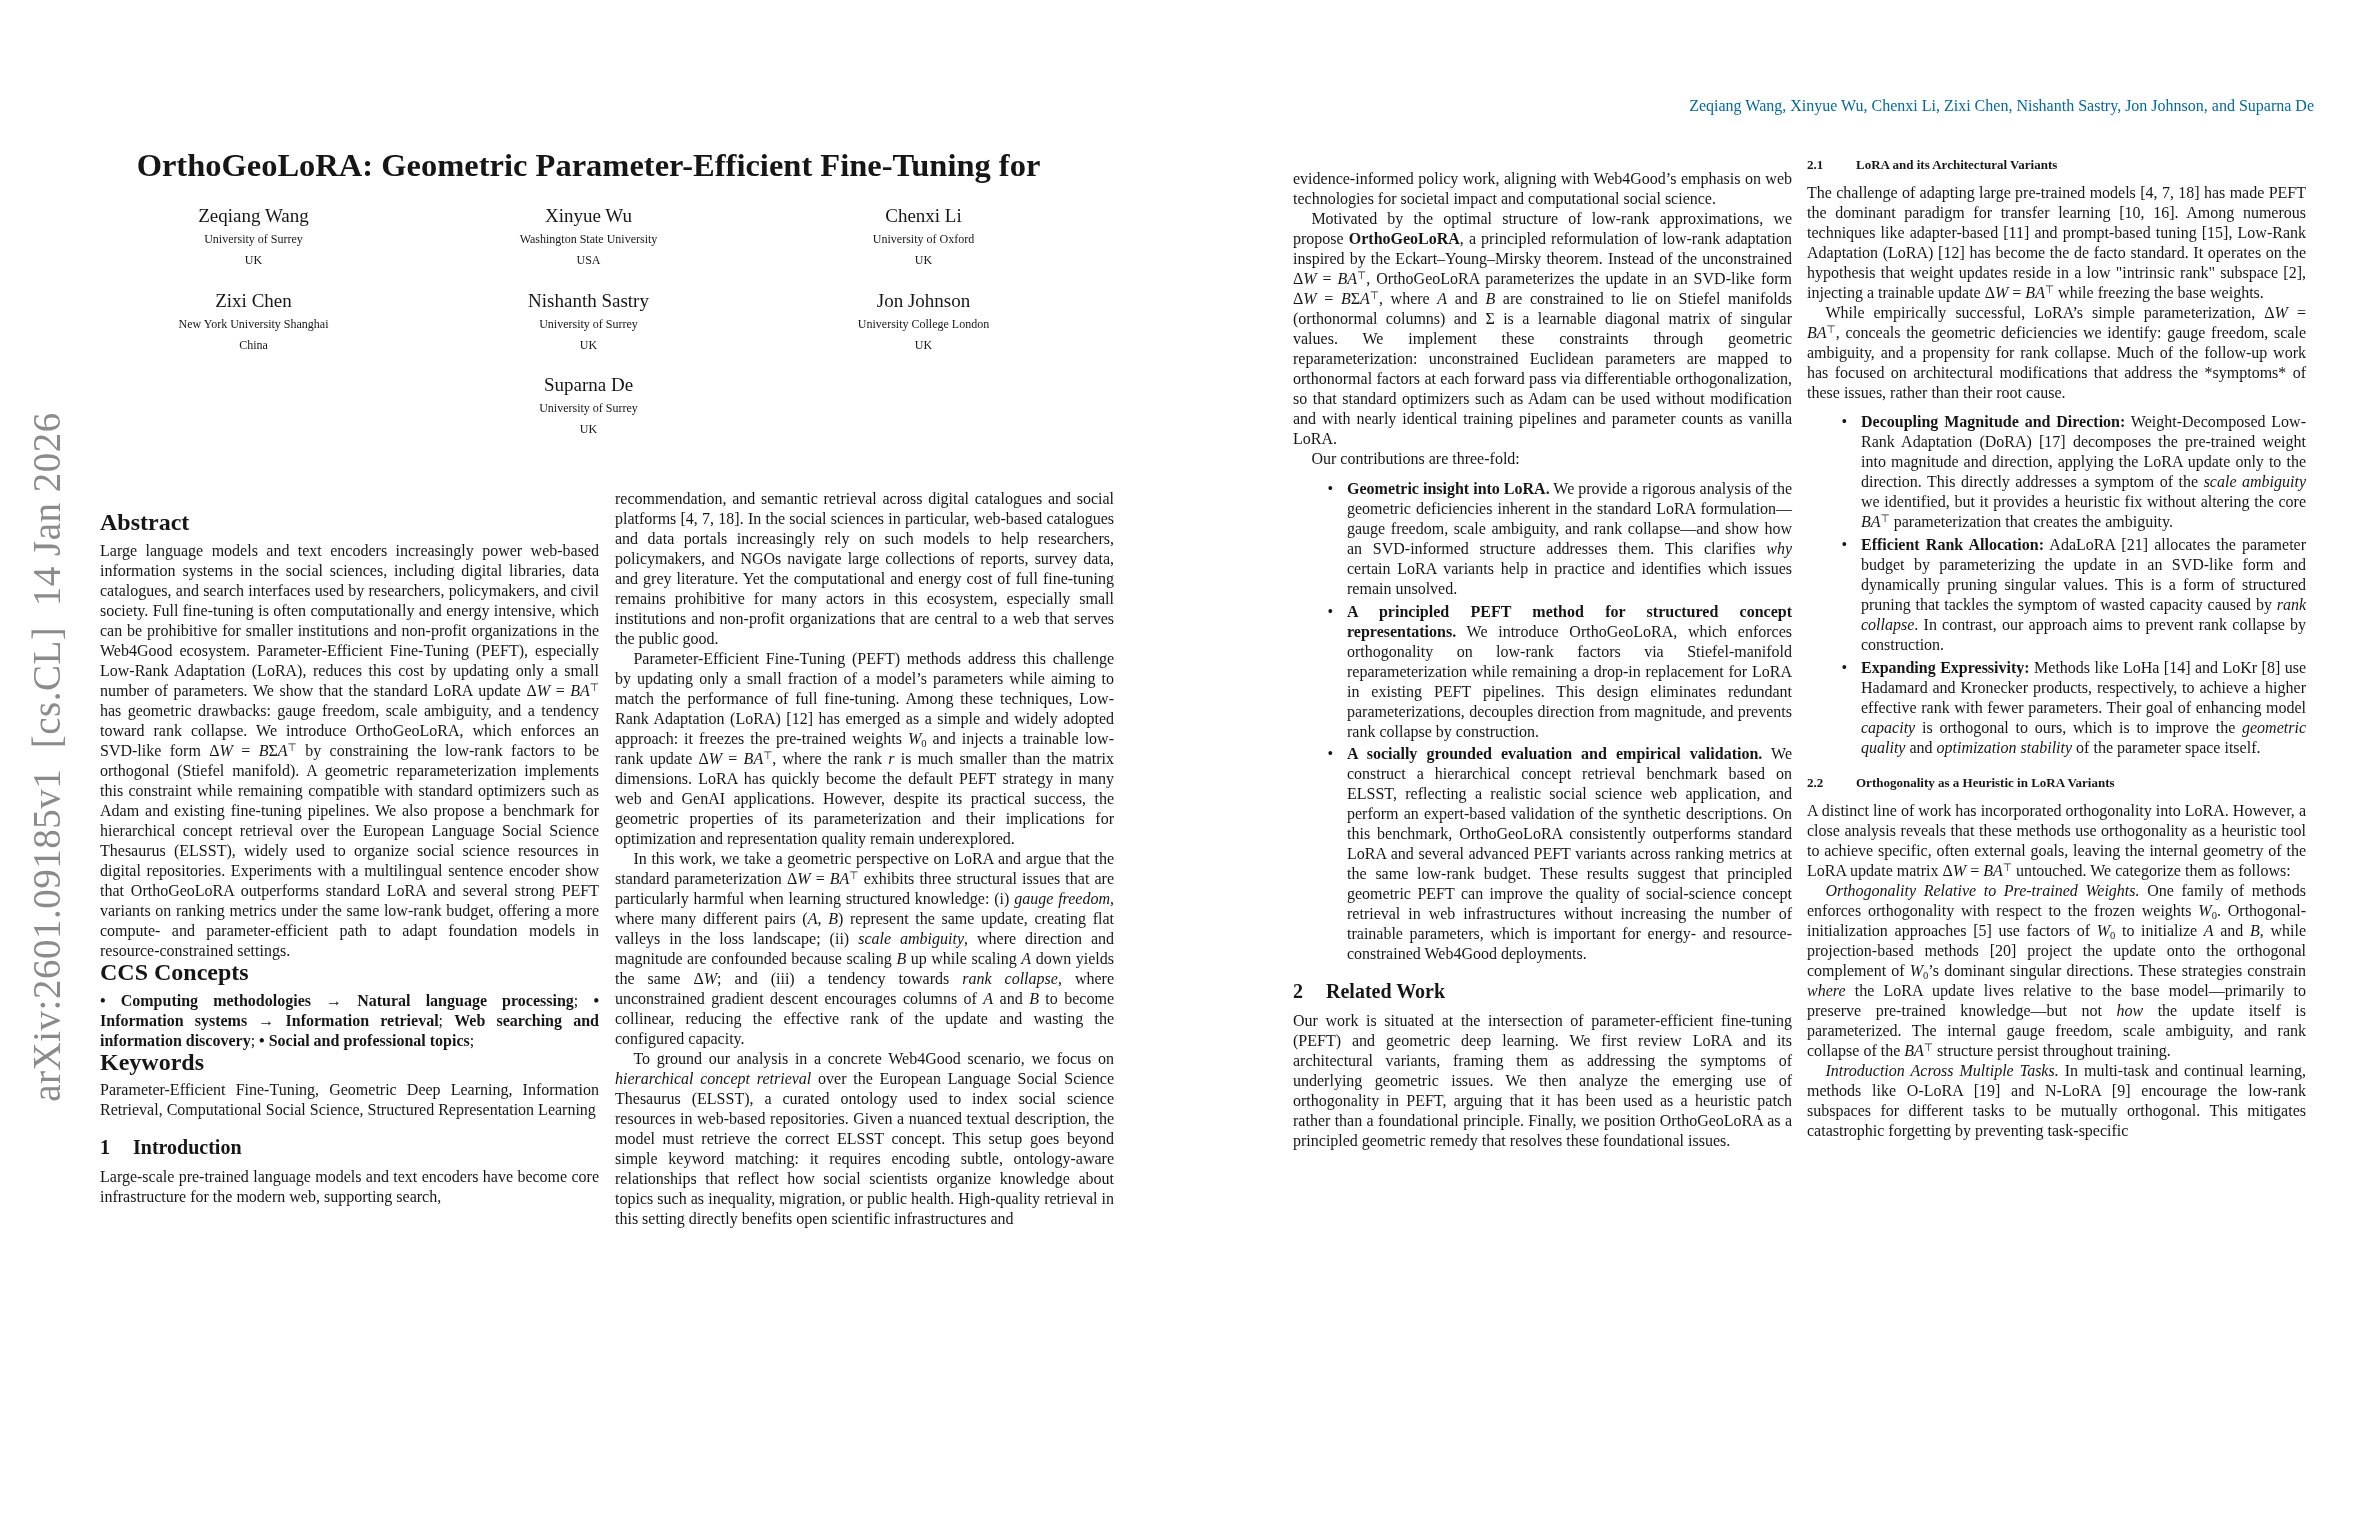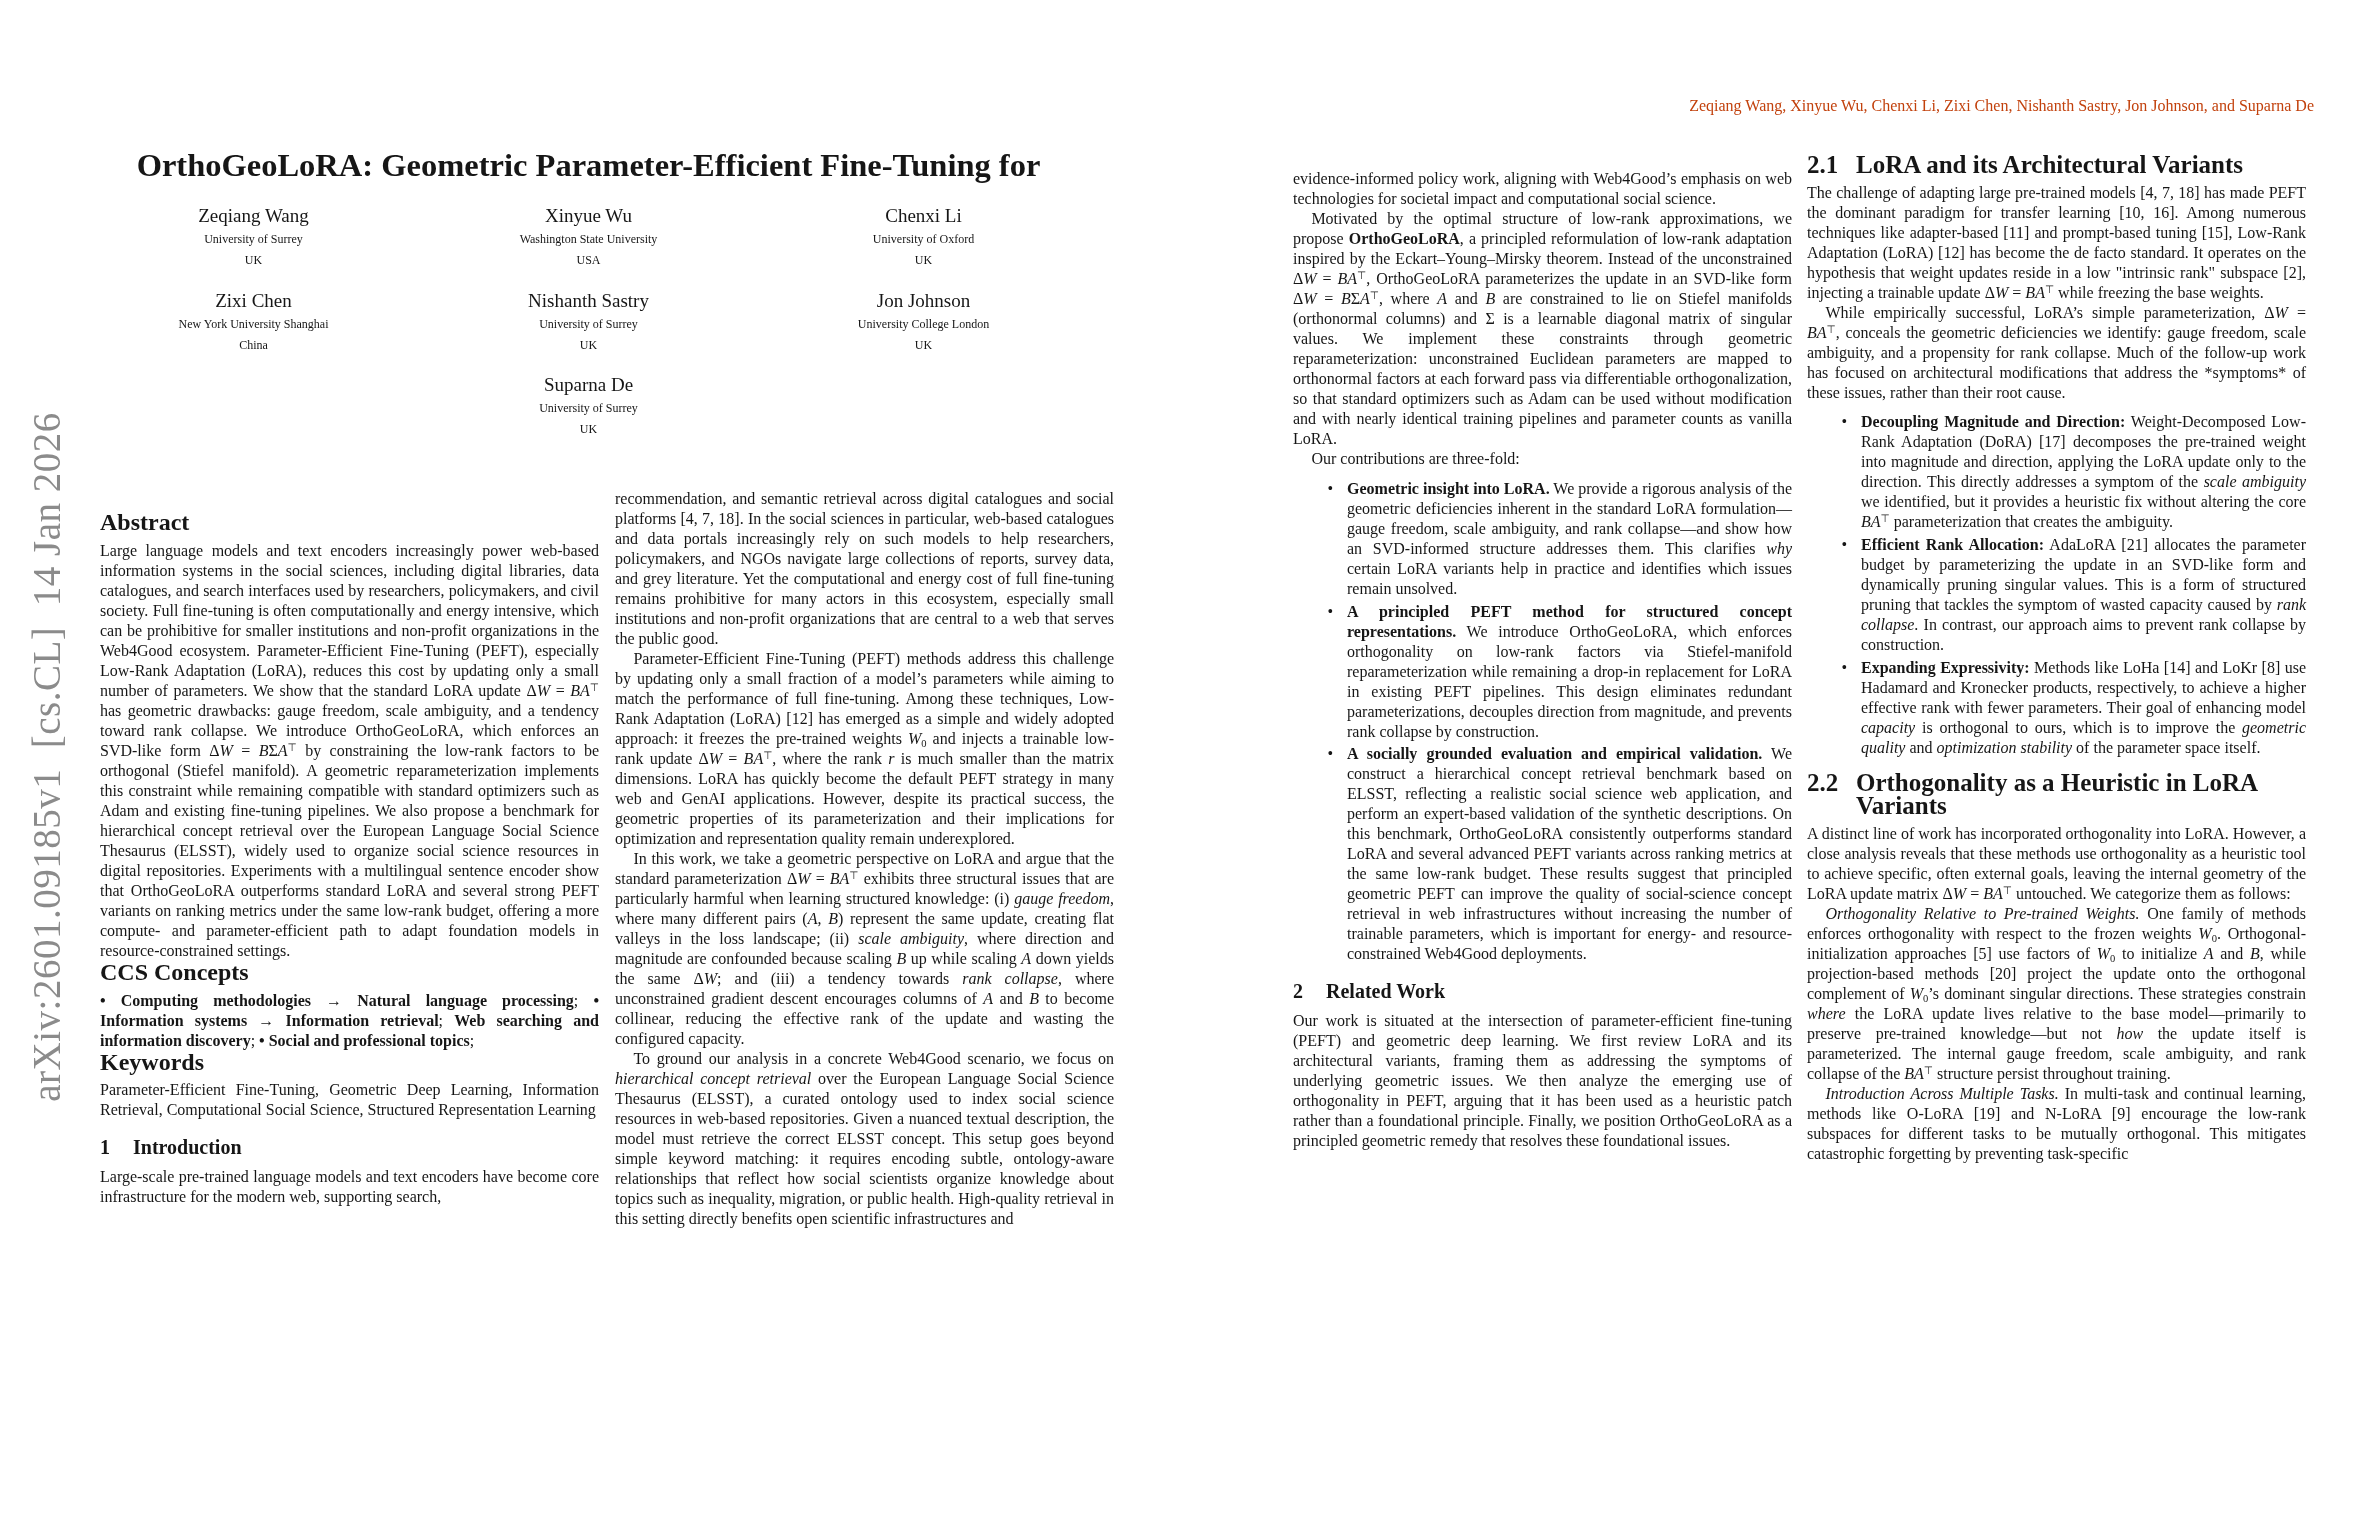--- a/index.html
+++ b/index.html
@@ -2,42 +2,42 @@
 <html><head>
 <meta charset="utf-8">
 <style>
   html,body{margin:0;padding:0;background:#fff;}
   .page{position:relative;width:2375px;height:1537px;background:#ffffff;overflow:hidden;
         font-family:"Liberation Serif",serif;color:#161616;}
   
   .watermark{position:absolute;left:46px;top:757px;transform:translate(-50%,-50%) rotate(-90deg);
              white-space:pre;font-size:39px;color:#8b8b8b;letter-spacing:0.5px;}
   
-  .running-head{position:absolute;top:97px;right:61px;font-size:16px;color:#c2410c;}
+  .running-head{position:absolute;top:97px;right:61px;font-size:16px;color:#0369a1;}
   
   .title-block{position:absolute;left:80px;top:146px;width:1017px;text-align:center;}
   h1.ptitle{font-size:32.5px;line-height:39px;font-weight:700;margin:0;}
   h1.ptitle .tl{display:block;}
   .authors{margin-top:18.4px;}
   .authors-row{display:flex;justify-content:center;margin-bottom:16.5px;}
   .author{width:335px;text-align:center;}
   .author-name{font-size:19px;line-height:26px;}
   .author-affil{font-size:12px;line-height:21px;}
   
   .col{position:absolute;width:499px;font-size:16px;line-height:20px;text-align:justify;}
   #col1{left:100px;top:511px;}
   #col2{left:615px;top:489px;}
   #col3{left:1293px;top:169px;}
   #col4{left:1807px;top:153px;}
   .col p{margin:0;text-align:justify;}
   .col p.ind{text-indent:18.4px;}
   h2.uhead{font-size:24px;line-height:23px;font-weight:700;margin:0 0 6.8px 0;text-align:left;}
   .mt{margin-top:16.5px;}
   h2.nhead{display:flex;font-size:20px;line-height:23px;font-weight:700;margin:15.5px 0 7.8px 0;text-align:left;}
-  h3.shead{display:flex;font-size:25px;line-height:23px;font-weight:700;margin:12.6px 0 6.8px 0;text-align:left;}
+  h3.shead{display:flex;font-size:13px;line-height:23px;font-weight:700;margin:12.6px 0 6.8px 0;text-align:left;}
   h2.nhead.first,h3.shead.first{margin-top:0;}
   .n1{min-width:33px;}
   .n2{min-width:49px;}
   ul.blist{list-style:none;margin:9.7px 0 8.7px 0;padding:0 0 0 54px;}
   ul.blist li{position:relative;margin:0 0 2.9px 0;text-align:justify;}
   ul.blist li::before{content:"\2022";position:absolute;left:-19.4px;top:0;}
   
   .r-b{font-weight:700;}
   .r-i{font-style:italic;}
   .r-sup{font-size:66%;vertical-align:0.5em;line-height:0;}

